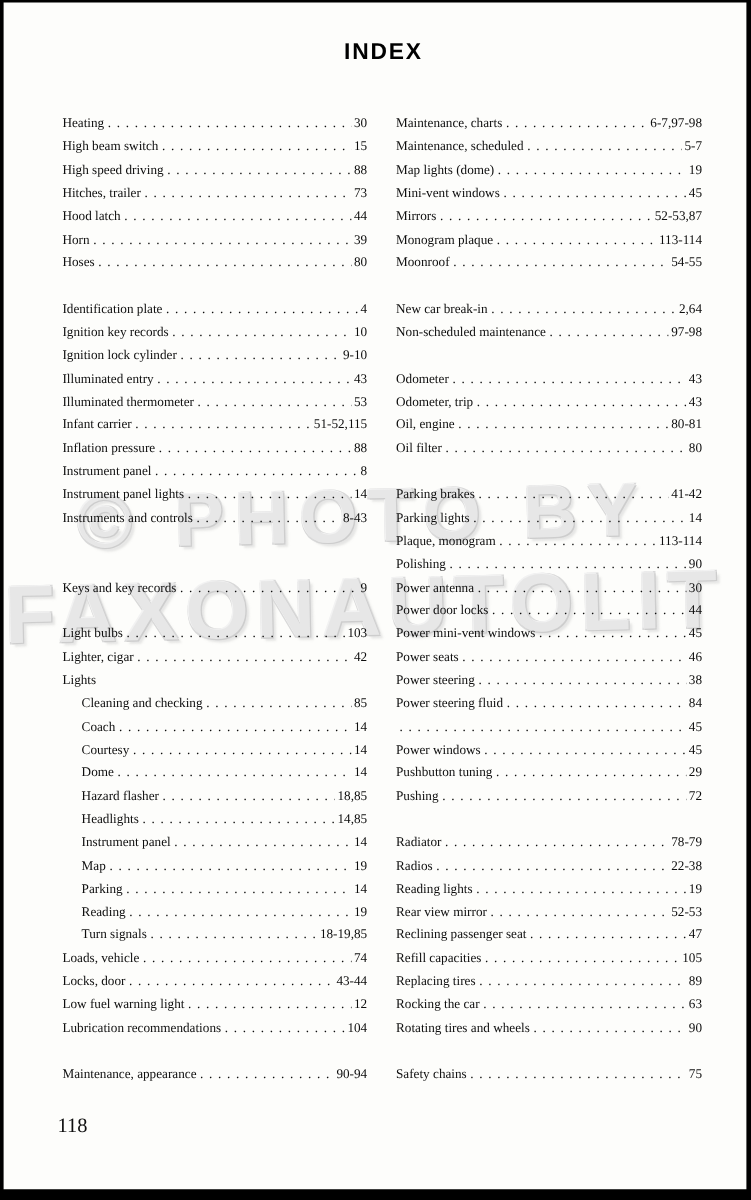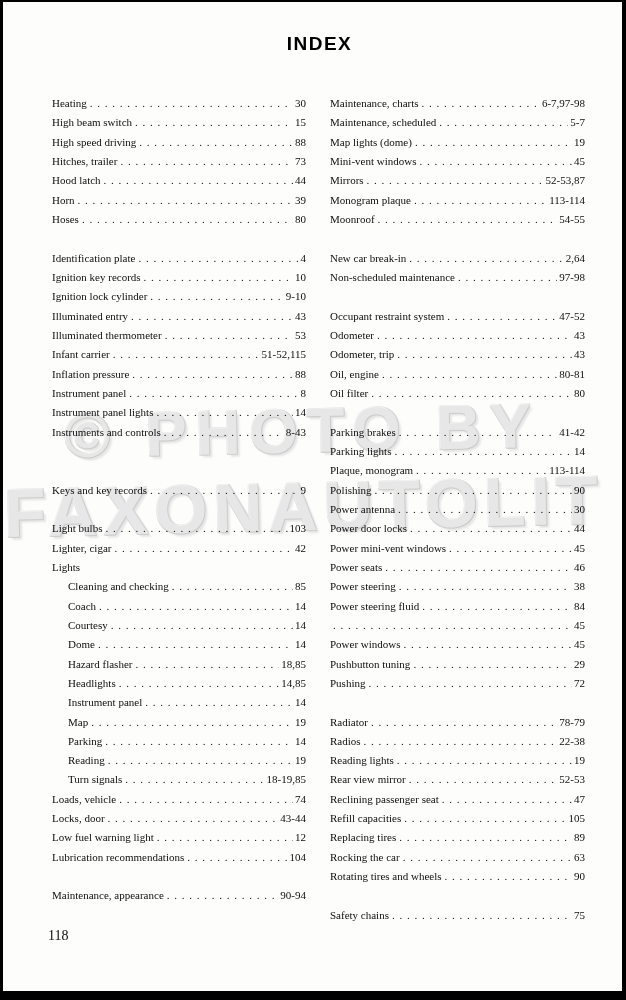--- a/index.html
+++ b/index.html
@@ -50,21 +50,21 @@
     flex:1 1 auto;overflow:hidden;min-width:6px;
     margin:0 2px 0 3px;
   }
   .dots::before{
     content:". . . . . . . . . . . . . . . . . . . . . . . . . . . . . . . . . . . . . . . . . . . . .";
     letter-spacing:1px;
   }
   .pg{flex:0 0 auto;}
   .folio{
     position:absolute;left:45px;top:926px;z-index:2;
-    font-size:14px;
+    font-size:17px;
   }
 </style>
 </head>
 <body>
 
 <div class="page">
   <div class="watermark" aria-hidden="true">
     <div class="wm wm-line1">© PHOTO BY</div>
     <div class="wm wm-line2">FAXONAUTOLIT</div>
   </div>
@@ -303,25 +303,20 @@
         <span class="dots"></span>
         <span class="pg">2,64</span>
       </div>
       <div class="row">
         <span class="label">Non-scheduled maintenance</span>
         <span class="dots"></span>
         <span class="pg">97-98</span>
       </div>
       <div class="row blank"></div>
       <div class="row">
-        <span class="label">Occupant restraint system</span>
-        <span class="dots"></span>
-        <span class="pg">47-52</span>
-      </div>
-      <div class="row">
         <span class="label">Odometer</span>
         <span class="dots"></span>
         <span class="pg">43</span>
       </div>
       <div class="row">
         <span class="label">Odometer, trip</span>
         <span class="dots"></span>
         <span class="pg">43</span>
       </div>
       <div class="row">

